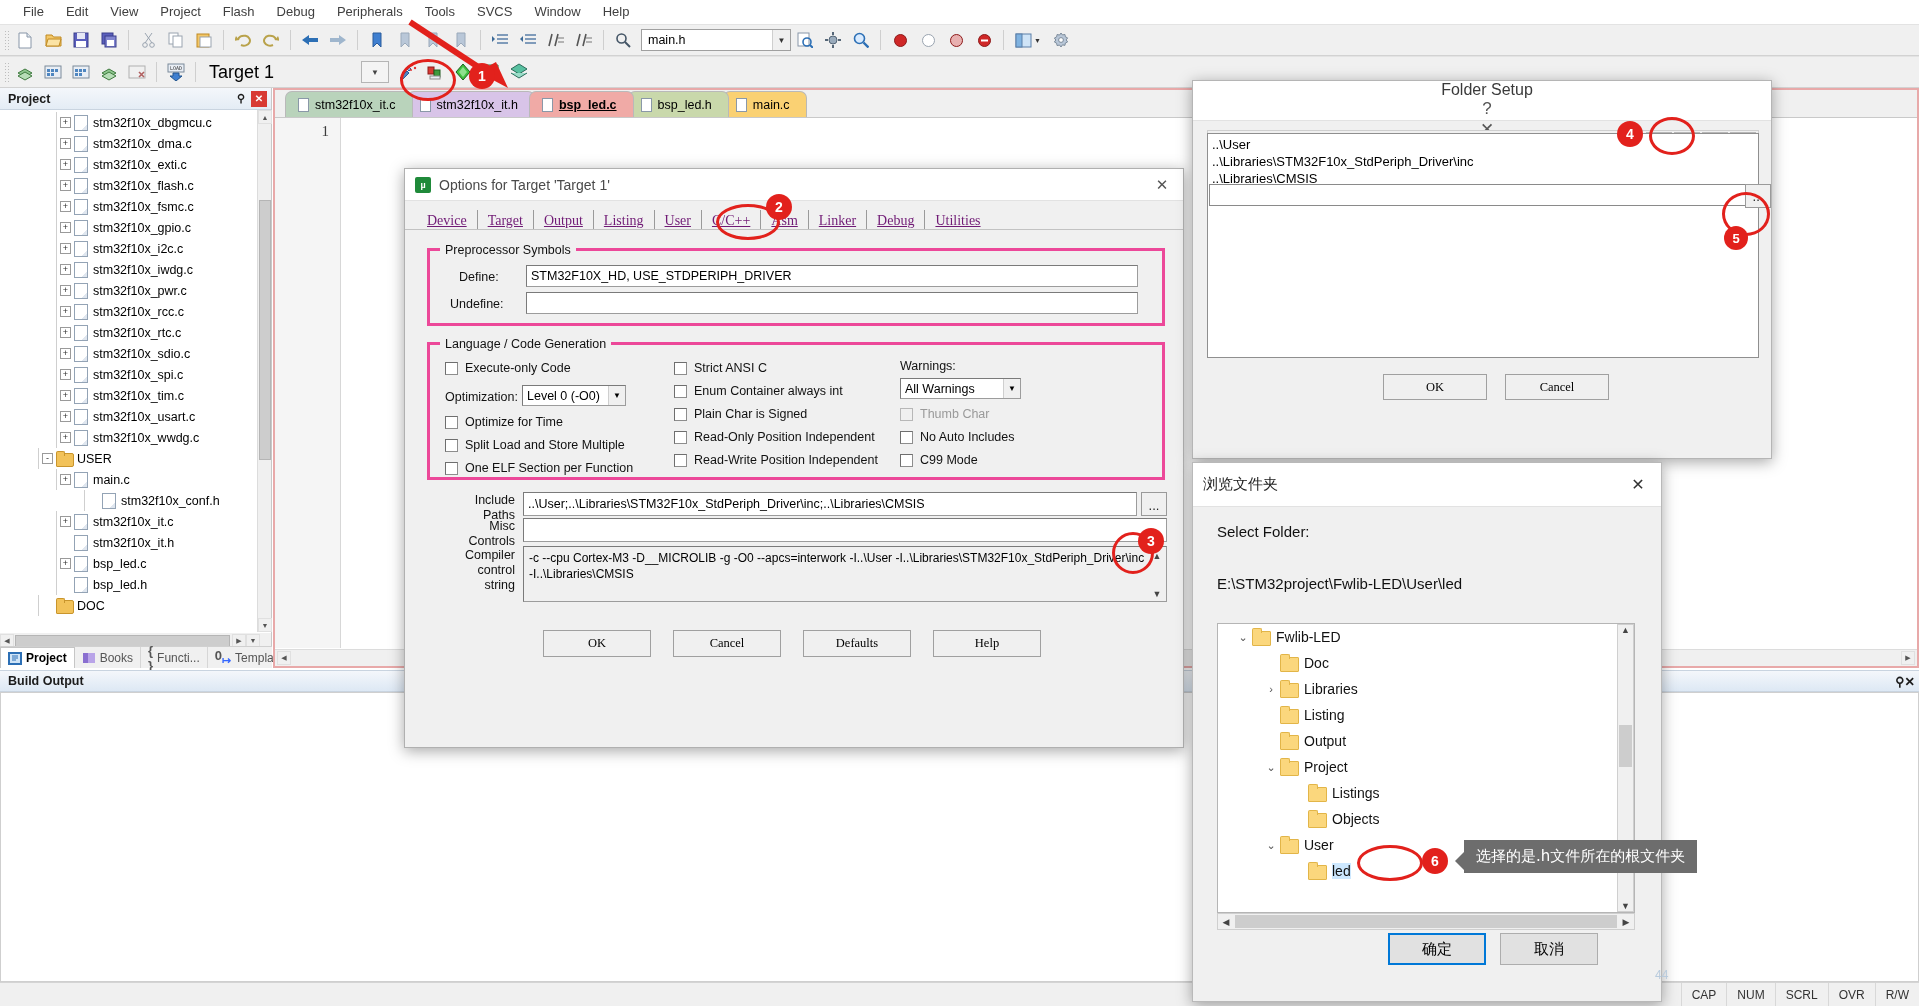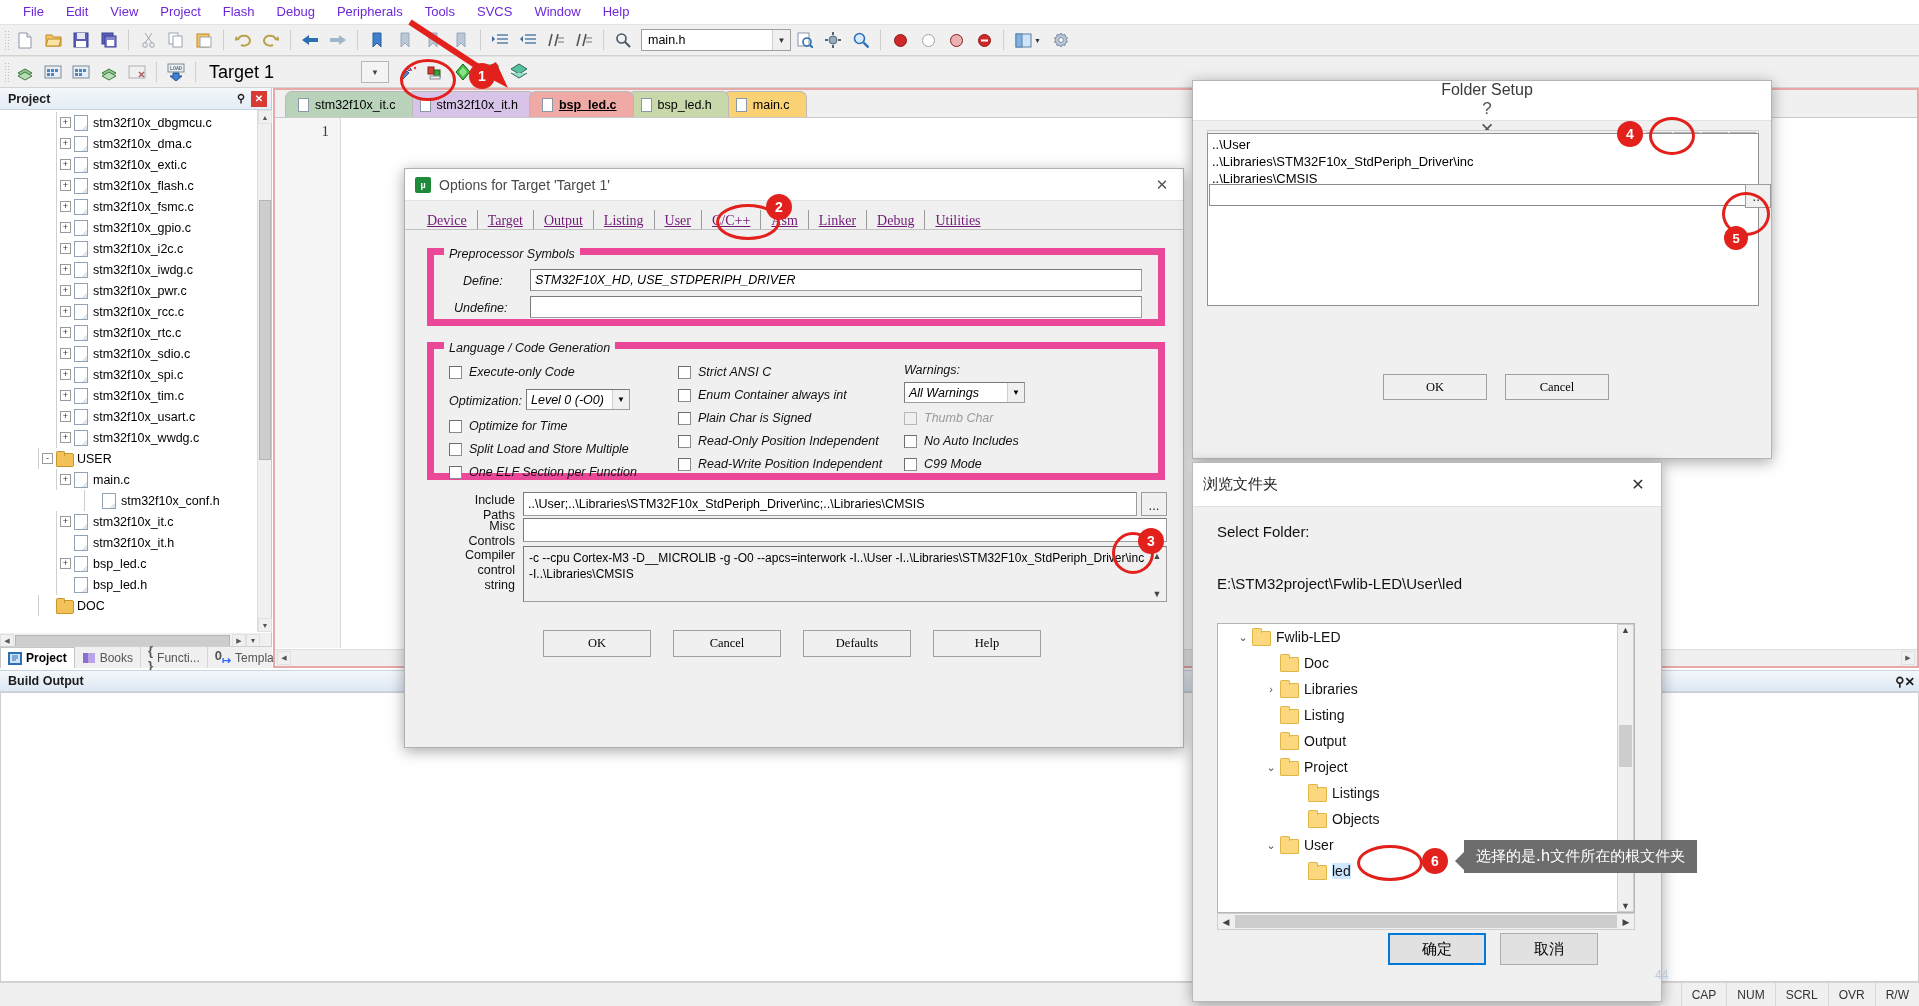--- a/index.html
+++ b/index.html
@@ -15,21 +15,21 @@
   }
 
   
   #menubar {
     position:absolute; left:0; top:0; width:1919px; height:24px;
     background:#ffffff; display:flex; align-items:center;
     padding-left:12px; gap:0px;
     border-bottom:1px solid #ffffff;
   }
   #menubar .mi {
-    padding:3px 11px; font-size:13px; color:#6d28d9; cursor:default; white-space:nowrap;
+    padding:3px 11px; font-size:13px; color:#404040; cursor:default; white-space:nowrap;
   }
 
   
   .toolbar {
     position:absolute; left:0; width:1919px;
     background:#f0f0f0;
     border-top:1px solid #e3e3e3;
     border-bottom:1px solid #d2d2d2;
     display:flex; align-items:center;
   }
@@ -203,21 +203,21 @@
            justify-content:center; font-size:15px; color:#555; }
   #opt-tabs { display:flex; align-items:flex-end; height:26px; margin:6px 0 0 12px; }
   .otab {
     font-family:"Liberation Serif", serif;
     font-size:14px; padding:3px 10px 4px 10px; color:#701a75;
     border-right:1px solid #9a9a9a; position:relative;text-decoration:underline;
   }
   .otab:last-child { border-right:none; }
   #opt-body { position:absolute; top:60px; left:0; right:0; bottom:0; background:#f0f0f0;
               border-top:1px solid #c2c2c2; }
-  .gbox { position:absolute; border:7px solid #ec4899;font-style:italic; }
+  .gbox { position:absolute; border:3px solid #ec4899; }
   .gbox-title { position:absolute; top:-8px; left:10px; background:#f0f0f0; padding:0 5px;
       font-size:12.5px; color:#111; }
   .lbl { font-size:12.5px; color:#111; }
   .tinput {
     background:#fff; border:1px solid #9c9c9c; border-top-color:#7a7a7a; border-left-color:#7a7a7a;
     font-size:12.5px; padding:2px 4px; display:flex; align-items:center; color:#000;
     white-space:nowrap; overflow:hidden;
   }
   .cbx {
     width:13px; height:13px; background:#fff; border:1px solid #8d8d8d;
@@ -240,21 +240,21 @@
     font-family:"Liberation Serif", serif;
   }
   .dotsbtn {
     background:#f0f0f0; border:1px solid #9a9a9a; display:flex; align-items:flex-end;
     justify-content:center; font-size:13px; color:#222; padding-bottom:2px;
   }
 
   
   #folder-setup { left:1192px; top:80px; width:580px; height:379px; border:1px solid #b5b5b5; }
   #fs-list {
-    position:absolute; left:14px; top:52px; width:552px; height:173px;
+    position:absolute; left:14px; top:52px; width:552px; height:225px;
     background:#fff; border:1px solid #8f8f8f; font-size:13px; padding:2px 0 0 4px;
     font-family:"Liberation Sans", sans-serif; color:#000; line-height:17px;
   }
   .fs-editrow {
     position:absolute; left:1px; top:50px; width:549px; height:22px;
     background:#fff; border:1px solid #8a8a8a;
   }
   .fs-iconbtn {
     width:26px; height:24px; border:1px solid #b7b7b7; background:#f0f0f0;
     display:flex; align-items:center; justify-content:center; font-size:13px;

